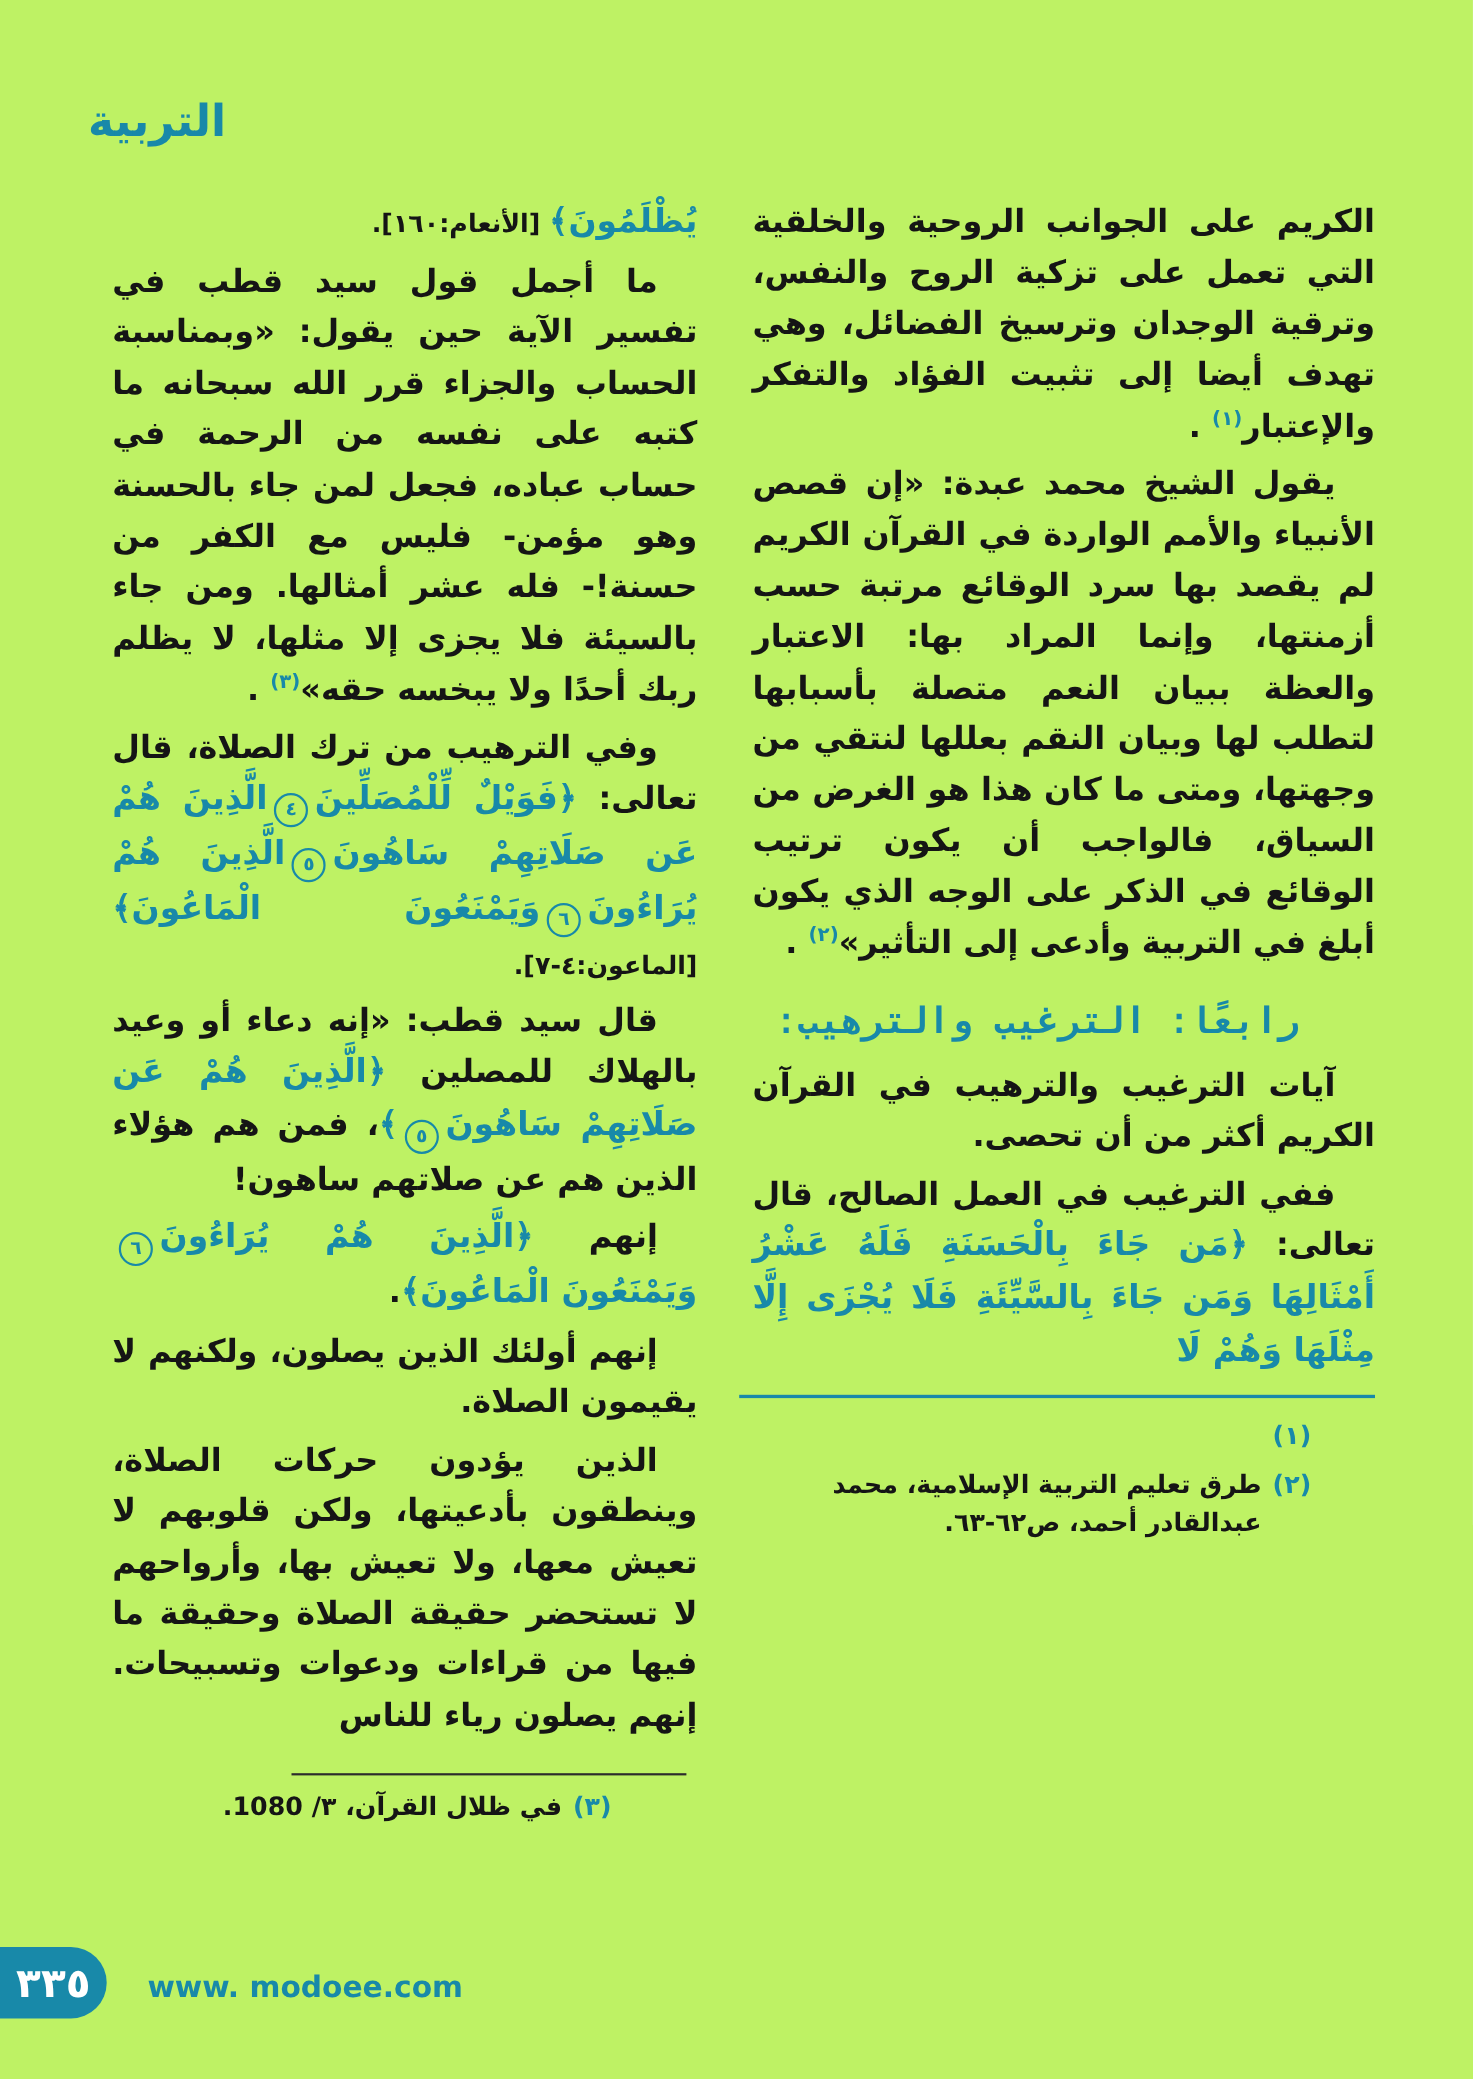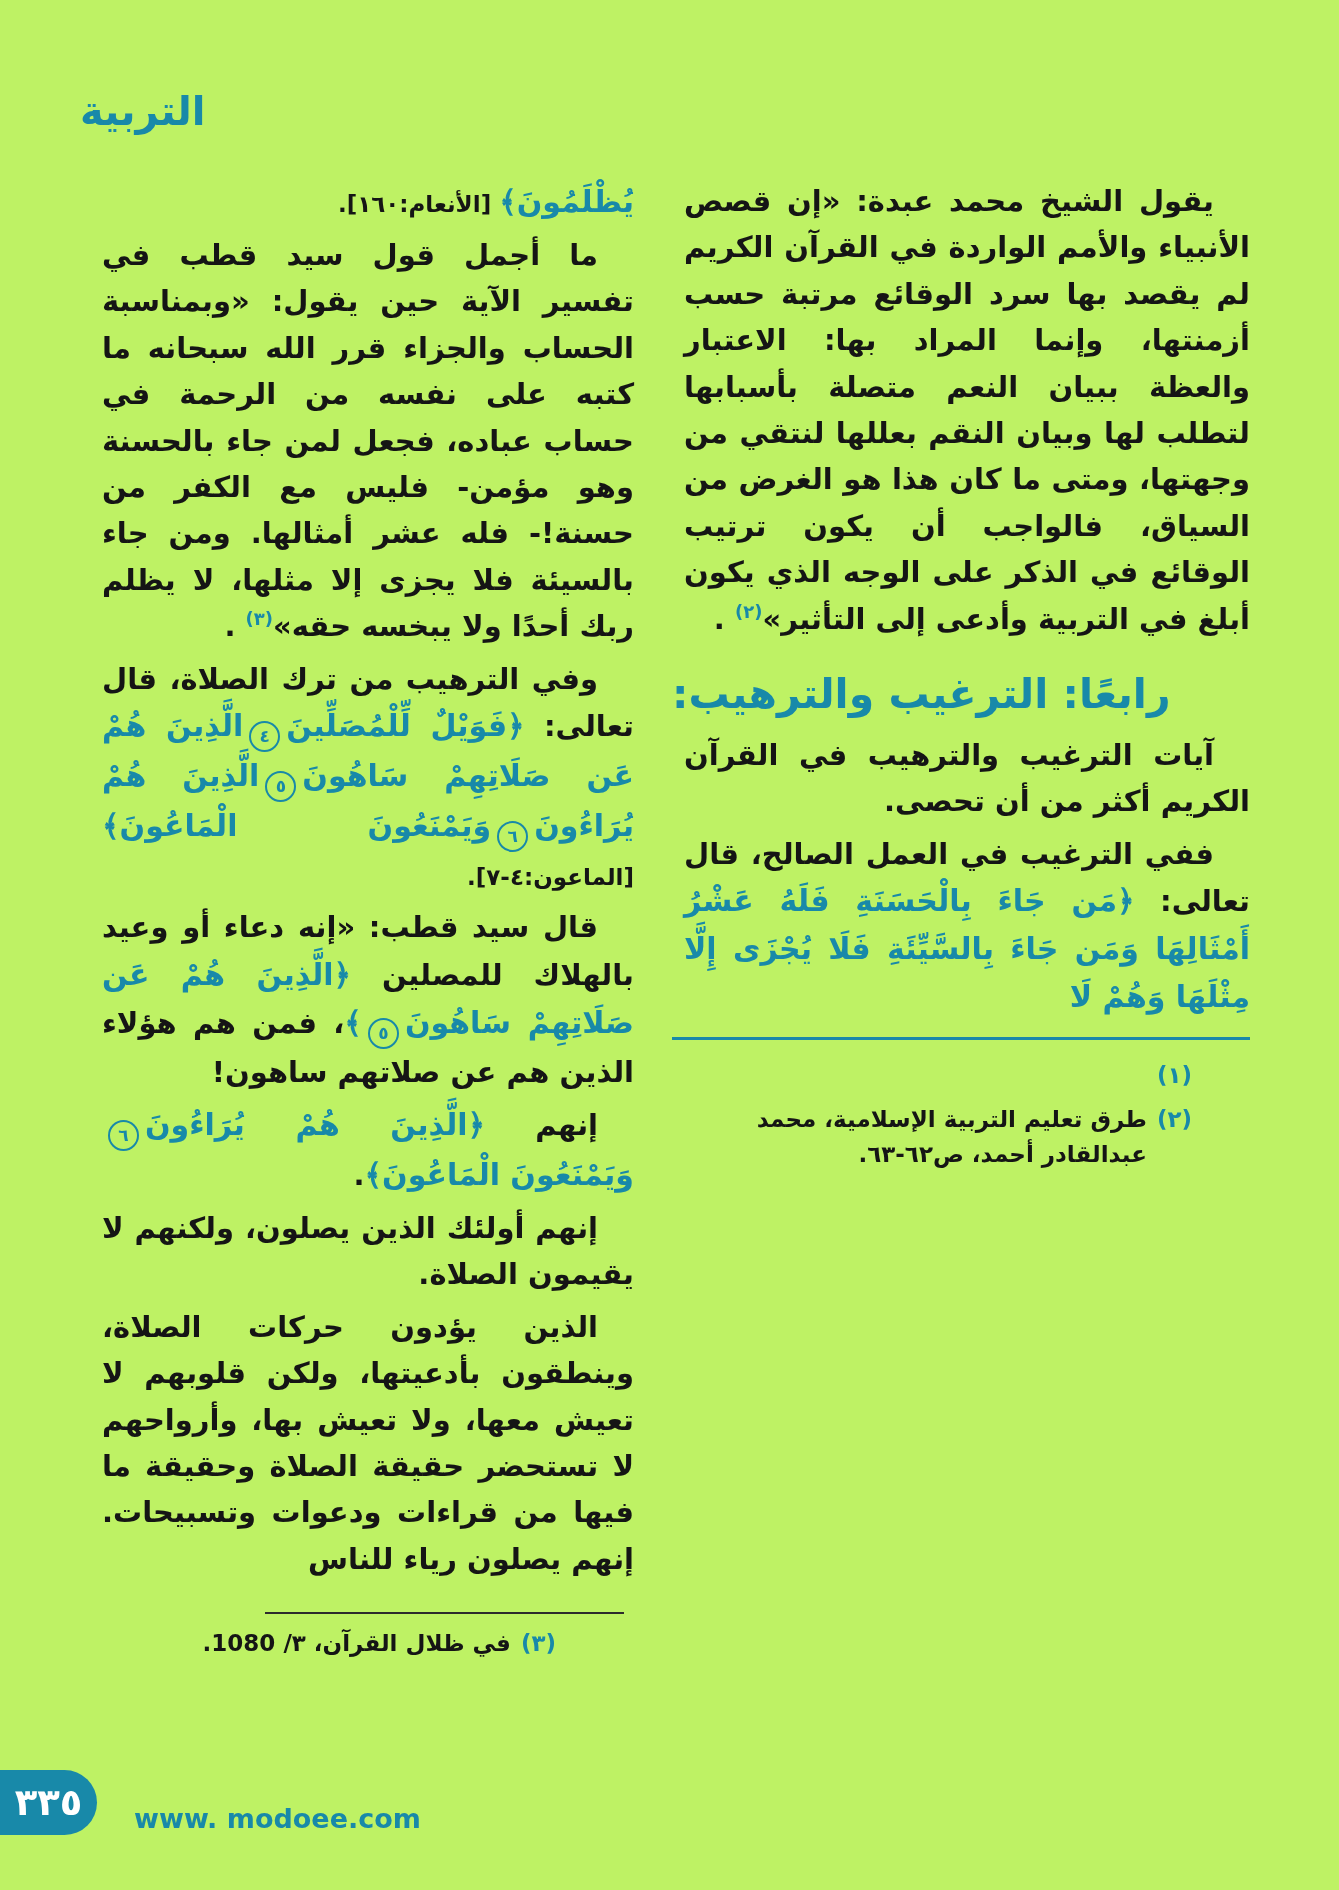--- a/index.html
+++ b/index.html
@@ -39,22 +39,22 @@
   }
   .ref{
     font-size:23px; color:#151515; font-weight:bold;
   }
   .fn-marker{
     color:var(--accent); font-size:18px; font-weight:bold;
     vertical-align:super; line-height:0;
   }
   .heading{
     margin:28px 0 14px 0;
-    font-size:41px; font-weight:bold; color:var(--accent);
-    text-indent:36px; text-align:left;
+    font-size:33px; font-weight:bold; color:var(--accent);
+    text-indent:36px; text-align:center;font-family:Liberation Mono, monospace;
   }
   .ayah-num{
     display:inline-block; width:31px; height:31px;
     line-height:27px; border:2px solid var(--accent); border-radius:50%;
     text-align:center; font-size:17px; color:var(--accent);
     margin:0 6px; vertical-align:-6px; text-indent:0;
     font-weight:bold;
   }
   .fn-sep{
     border:none; border-top:3px solid var(--accent);
@@ -75,36 +75,37 @@
 
   .page-pill{
     position:absolute; left:0; bottom:55px;
     width:97px; height:65px;
     background:var(--accent);
     border-radius:0 36px 36px 0;
     color:#ffffff; font-size:37px; font-weight:bold;
     display:flex; align-items:center; justify-content:center;
   }
   .website{
-    position:absolute; left:134px; bottom:56px;
+    position:absolute; left:134px; bottom:68px;
     color:var(--accent); font-size:27px; font-weight:bold;
     direction:ltr;
   }
 </style>
 </head>
 <body>
 
 <div class="page">
 
   <div class="logo">التربية</div>
 
   <div class="columns">
 
     <section class="col-right">
 
+      <p class="para no-indent"><span>الكريم على الجوانب الروحية والخلقية التي تعمل على تزكية الروح والنفس، وترقية الوجدان وترسيخ الفضائل، وهي تهدف أيضا إلى تثبيت الفؤاد والتفكر والإعتبار</span><sup class="fn-marker">(١)</sup><span> .</span></p>
 
       <p class="para"><span>يقول الشيخ محمد عبدة: «إن قصص الأنبياء والأمم الواردة في القرآن الكريم لم يقصد بها سرد الوقائع مرتبة حسب أزمنتها، وإنما المراد بها: الاعتبار والعظة ببيان النعم متصلة بأسبابها لتطلب لها وبيان النقم بعللها لنتقي من وجهتها، ومتى ما كان هذا هو الغرض من السياق، فالواجب أن يكون ترتيب الوقائع في الذكر على الوجه الذي يكون أبلغ في التربية وأدعى إلى التأثير»</span><sup class="fn-marker">(٢)</sup><span> .</span></p>
 
       <h2 class="heading">رابعًا: الترغيب والترهيب:</h2>
 
       <p class="para">آيات الترغيب والترهيب في القرآن الكريم أكثر من أن تحصى.</p>
 
 
       <p class="para"><span>ففي الترغيب في العمل الصالح، قال تعالى: </span><span class="quran">﴿مَن جَاءَ بِالْحَسَنَةِ فَلَهُ عَشْرُ أَمْثَالِهَا وَمَن جَاءَ بِالسَّيِّئَةِ فَلَا يُجْزَى إِلَّا مِثْلَهَا وَهُمْ لَا</span></p>
 

